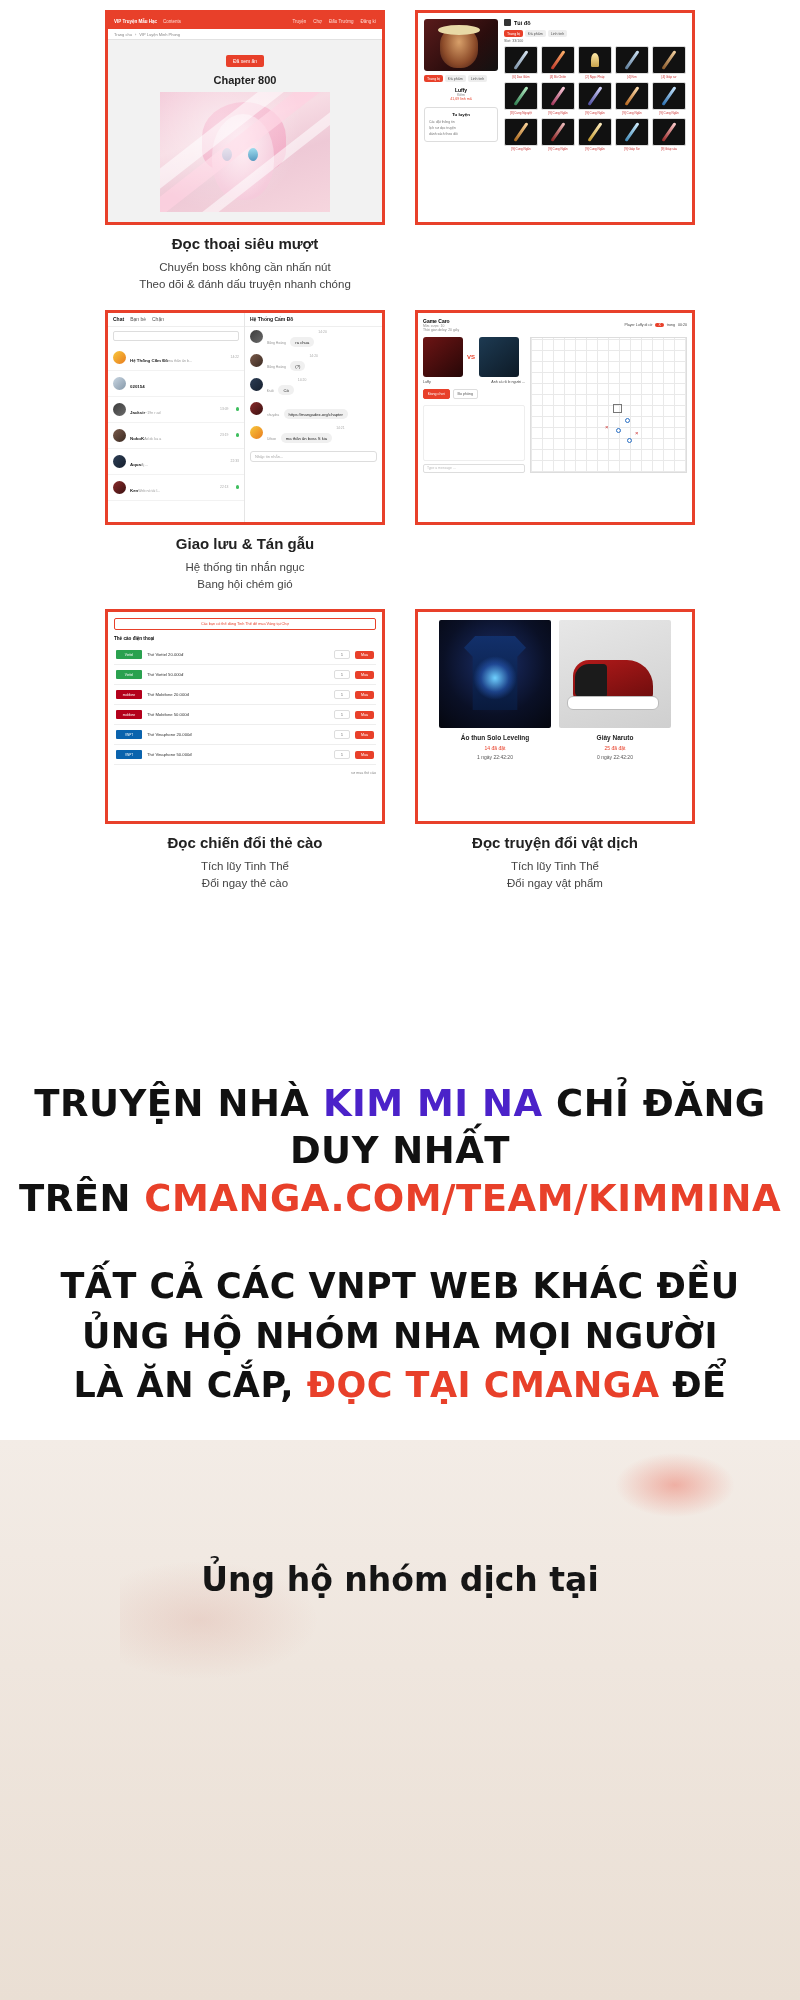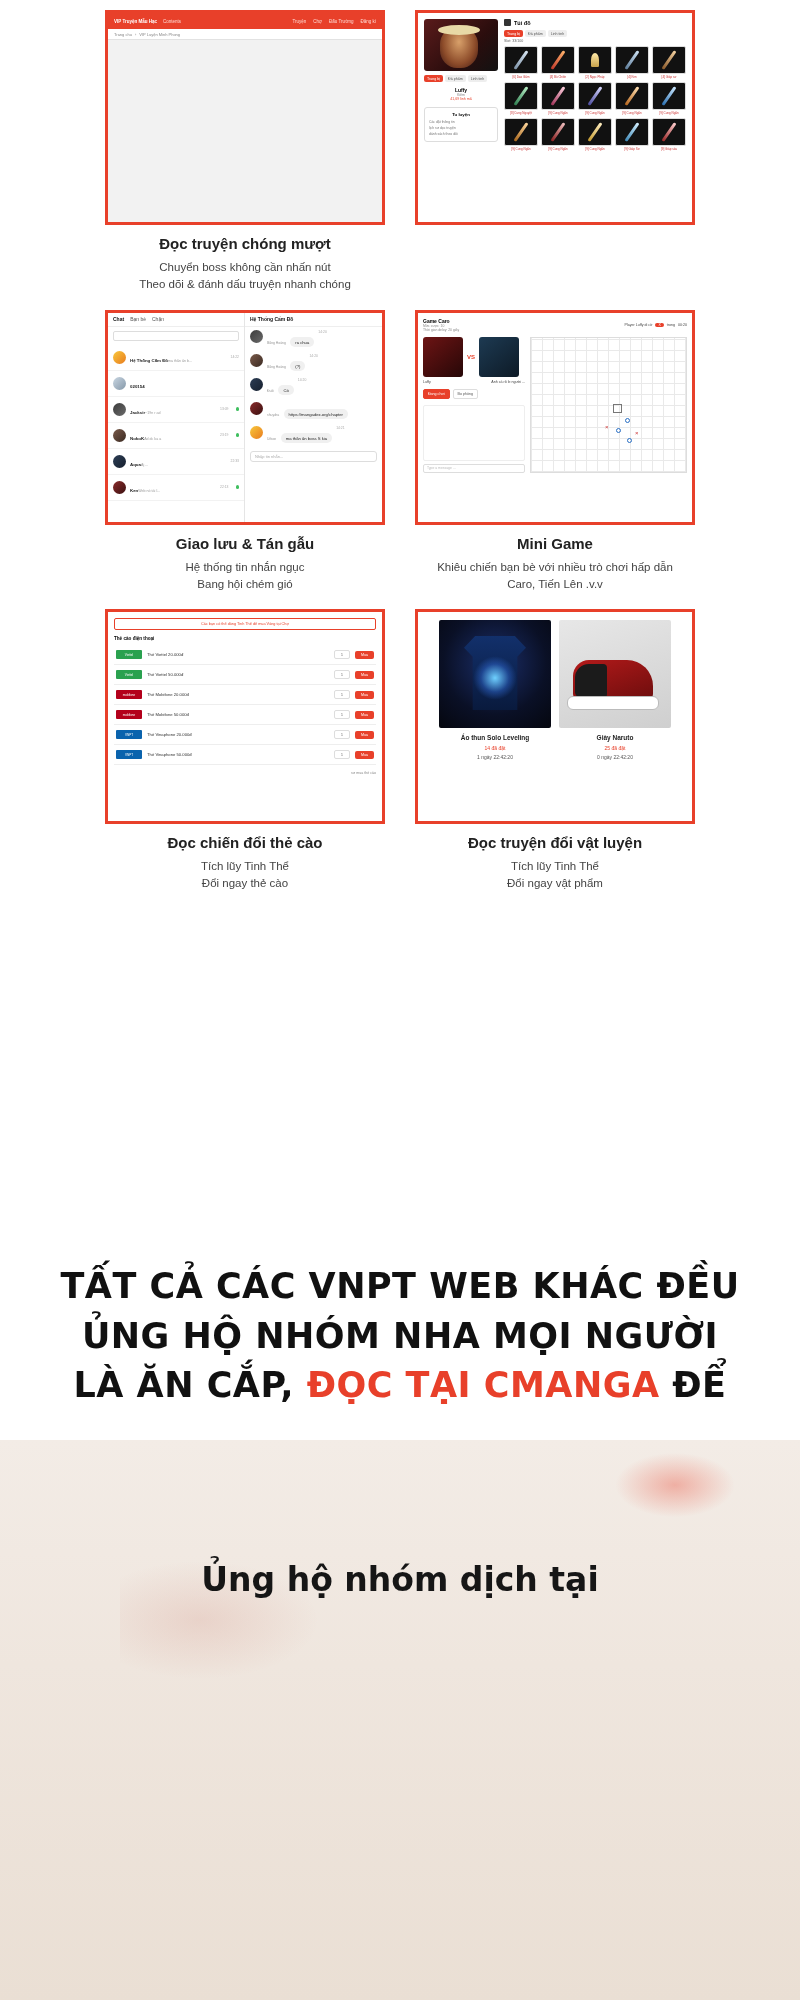--- a/index.html
+++ b/index.html
@@ -256,23 +256,37 @@
               <span class="nv">Chợ</span>
               <span class="nv">Đấu Trường</span>
               <span class="nv">Đăng kí</span>
             </span>
           </div>
           <div class="crumb">
             <span>Trang chủ</span>
             <span>›</span>
             <span>VIP Luyện Minh Phong</span>
           </div>
+          <div class="body">
+            <span class="btn-red">Đã xem ấn</span>
+            <div class="chap">Chapter 800</div>
+            <div class="art">
+              <div class="hair"></div>
+              <div class="face"></div>
+              <div class="eye eyeL"></div>
+              <div class="eye eyeR"></div>
+              <div class="band b1"></div>
+              <div class="band b2"></div>
+              <div class="band b3"></div>
+              <div class="glow"></div>
+            </div>
+          </div>
         </div>
         <div class="cap">
-          <h3>Đọc truyện chóng mượt</h3>
+          <h3>Đọc thoại siêu mượt</h3>
           <p>Chuyển boss không cần nhấn nút</p>
           <p>Theo dõi &amp; đánh dấu truyện nhanh chóng</p>
         </div>
       </div>
 
       <div class="cell">
         <div class="shot s2">
           <div class="wrap">
             <div class="left">
               <div class="avat">
@@ -538,25 +552,20 @@
             <div class="board">
               <span class="bx" style="left:82px;top:66px;"></span>
               <span class="o" style="left:94px;top:80px;"></span>
               <span class="o" style="left:85px;top:90px;"></span>
               <span class="o" style="left:96px;top:100px;"></span>
               <span class="xx" style="left:74px;top:86px;">×</span>
               <span class="xx" style="left:104px;top:92px;">×</span>
             </div>
           </div>
         </div>
-        <div class="cap">
-          <h3>Mini Game</h3>
-          <p>Khiêu chiến bạn bè với nhiều trò chơi hấp dẫn</p>
-          <p>Caro, Tiến Lên .v.v</p>
-        </div>
       </div>
     </div>
 
     <div class="row">
 
       <div class="cell">
         <div class="shot s5">
           <div class="note">Các bạn có thể dùng Tinh Thể để mua Vàng tại Chợ</div>
           <div class="sh">Thẻ cào điện thoại</div>
 
@@ -623,28 +632,36 @@
                 <span class="blk"></span>
                 <span class="sole"></span>
               </div>
               <div class="pname">Giày Naruto</div>
               <div class="pbuy">25 đã đặt</div>
               <div class="ptime">0 ngày 22:42:20</div>
             </div>
           </div>
         </div>
         <div class="cap">
-          <h3>Đọc truyện đổi vật luyện</h3>
+          <h3>Đọc truyện đổi vật dịch</h3>
           <p>Tích lũy Tinh Thể</p>
           <p>Đổi ngay vật phẩm</p>
         </div>
       </div>
     </div>
   </div>
 
+  <div class="banner bn1">
+    <div class="bn-line">
+      <span>TRUYỆN NHÀ </span><span class="blue">KIM MI NA</span><span> CHỈ ĐĂNG DUY NHẤT</span>
+    </div>
+    <div class="bn-line">
+      <span>TRÊN </span><span class="red">CMANGA.COM/TEAM/KIMMINA</span>
+    </div>
+  </div>
 
   <div class="banner bn2">
     <div class="bn-line">
       <span>TẤT CẢ CÁC VNPT WEB KHÁC ĐỀU</span>
     </div>
     <div class="bn-line">
       <span>ỦNG HỘ NHÓM NHA MỌI NGƯỜI</span>
     </div>
     <div class="bn-line">
       <span>LÀ ĂN CẮP, </span><span class="red">ĐỌC TẠI CMANGA</span><span> ĐỂ</span>

